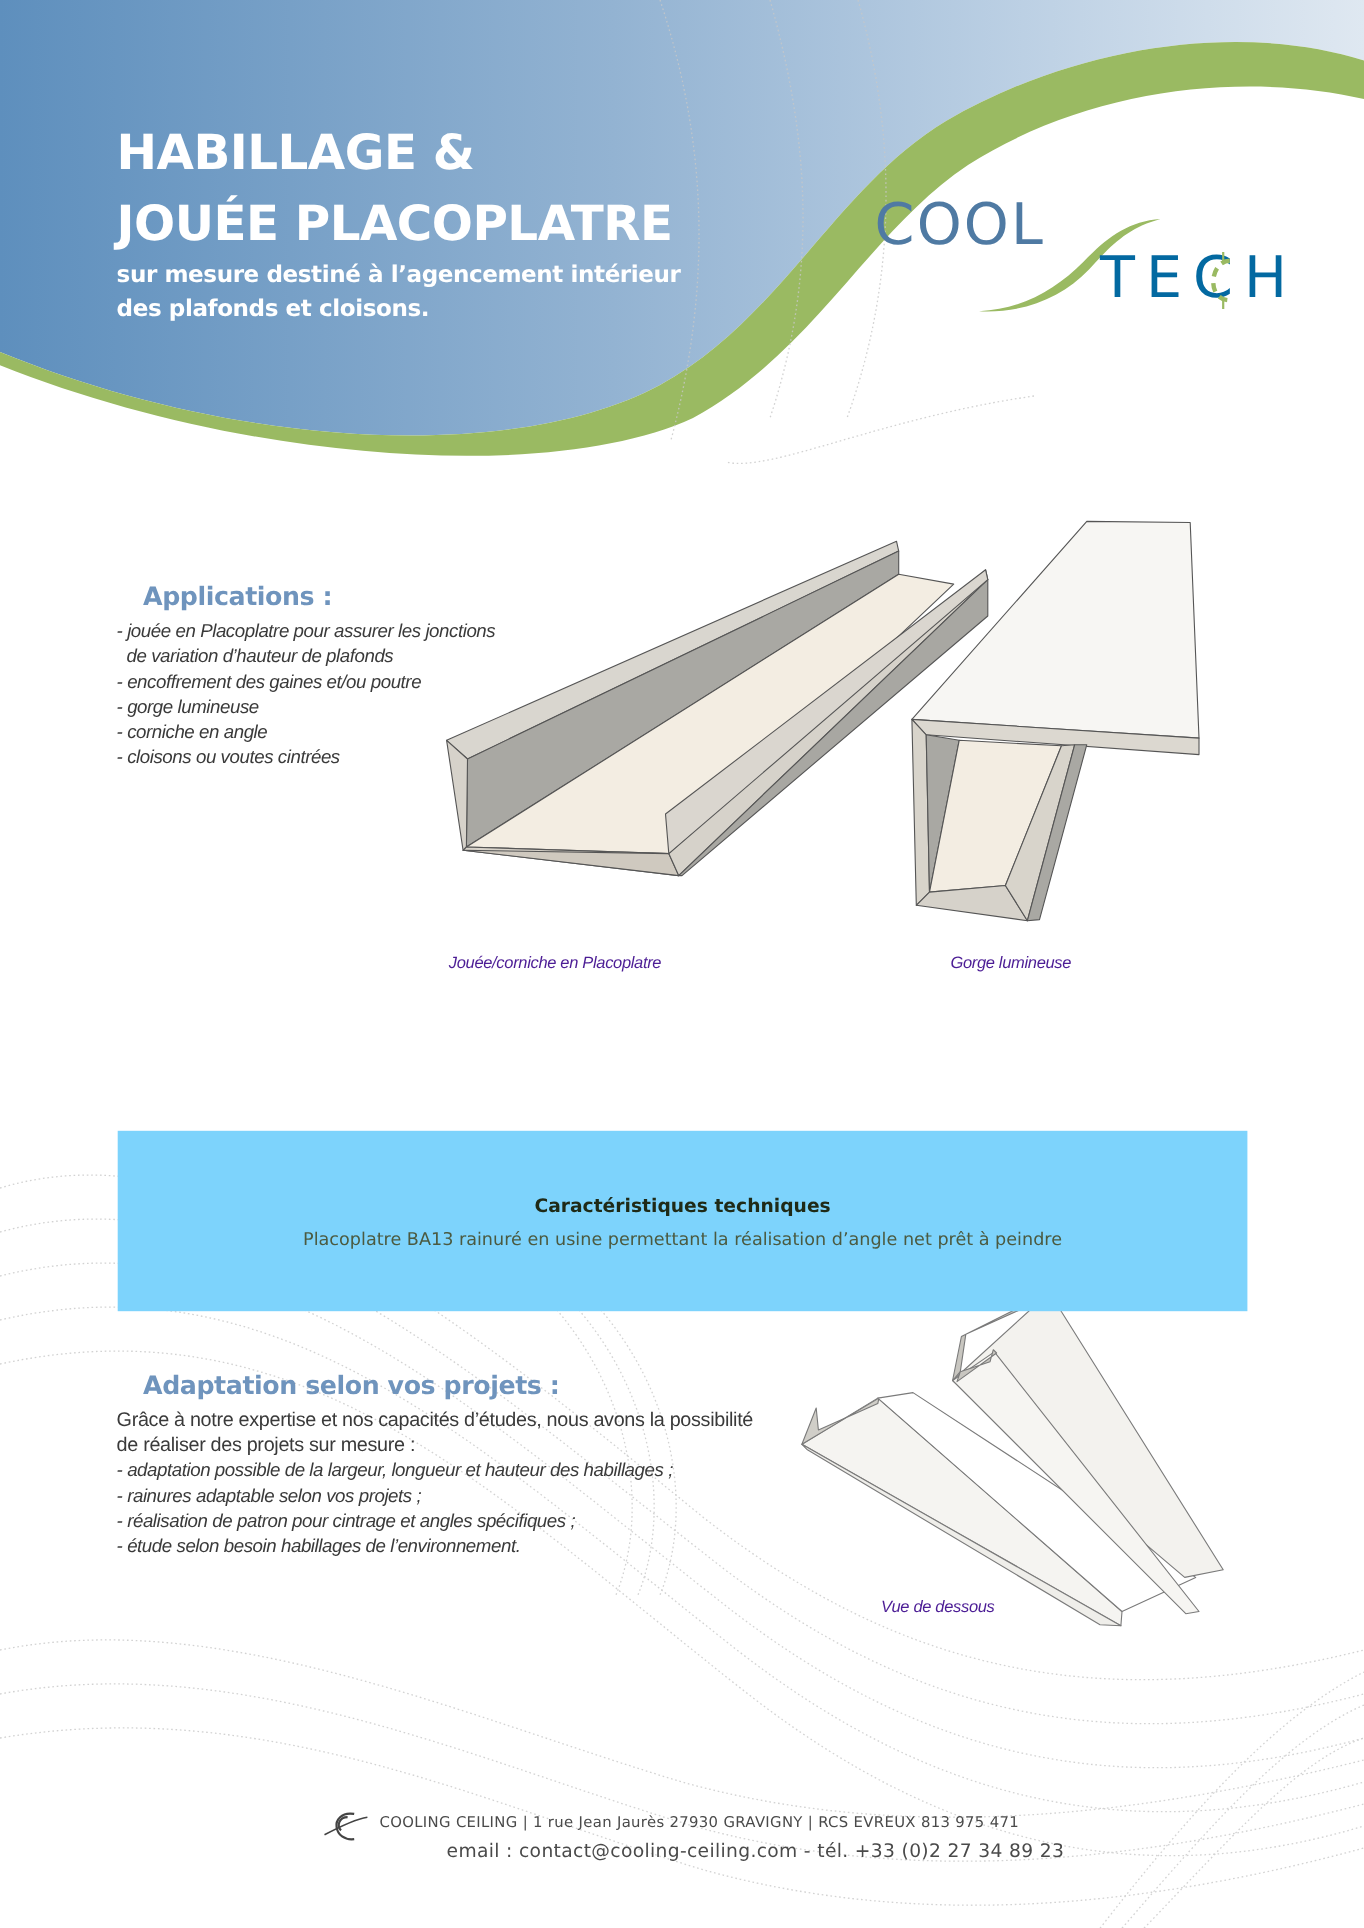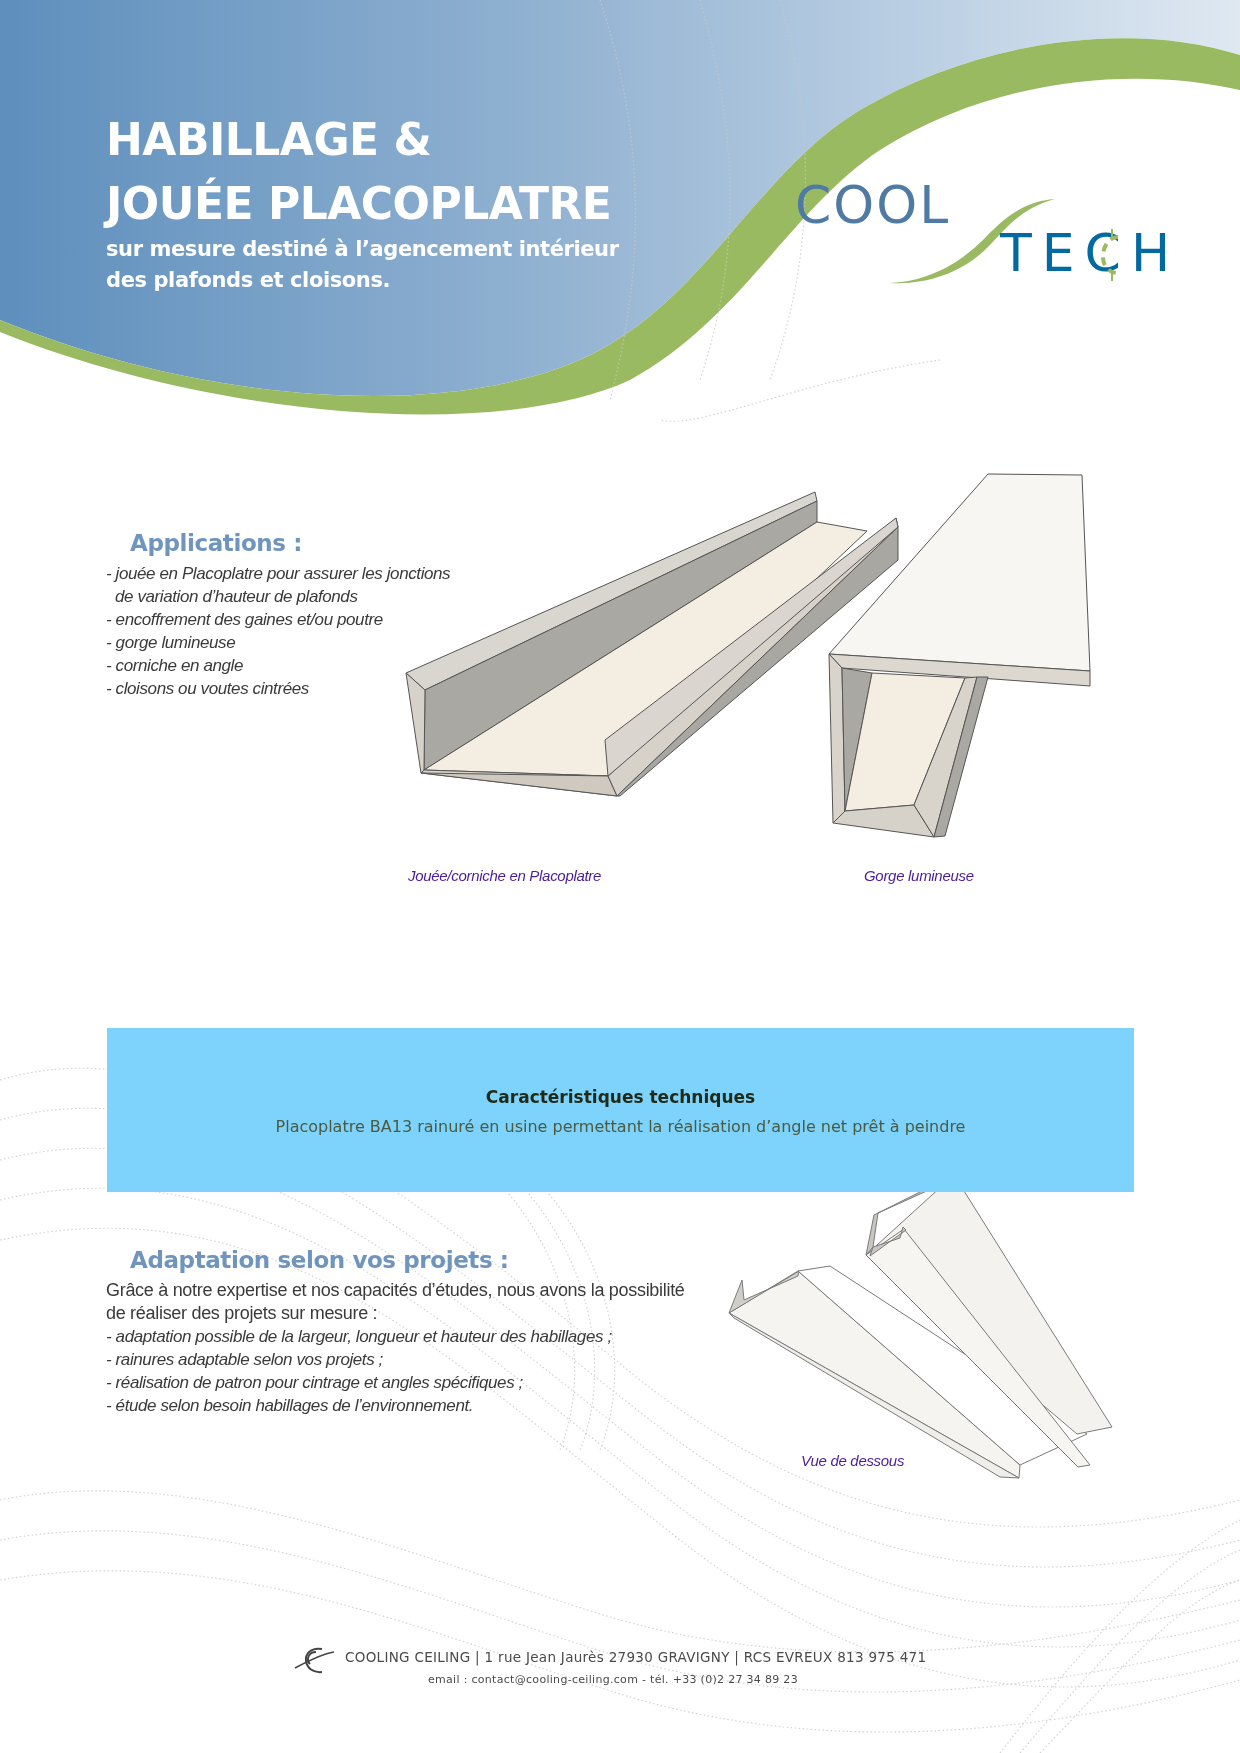--- a/index.html
+++ b/index.html
@@ -66,21 +66,21 @@
     font-family:"DejaVu Sans", sans-serif; font-size:16px; color:#4b5a40;
     margin-top:10px;
   }
 
   .footer1 {
     left:345px; top:1649px; font-family:"DejaVu Sans", sans-serif;
     font-size:13.5px; color:#4a4a4a; letter-spacing:0.3px; white-space:nowrap;
   }
   .footer2 {
     left:406px; top:1673px; font-family:"DejaVu Sans", sans-serif;
-    font-size:11px; color:#4a4a4a; letter-spacing:0.3px; white-space:nowrap;margin-left:22px;
+    font-size:17px; color:#4a4a4a; letter-spacing:0.3px; white-space:nowrap;
   }
 </style>
 </head>
 <body>
 
 <svg id="bg-svg" viewBox="0 0 1240 1753" xmlns="http://www.w3.org/2000/svg">
   <defs>
     <linearGradient id="hdr" x1="0" y1="0" x2="1" y2="0">
       <stop offset="0" stop-color="#5e8fbd"></stop>
       <stop offset="0.45" stop-color="#93b3d2"></stop>

